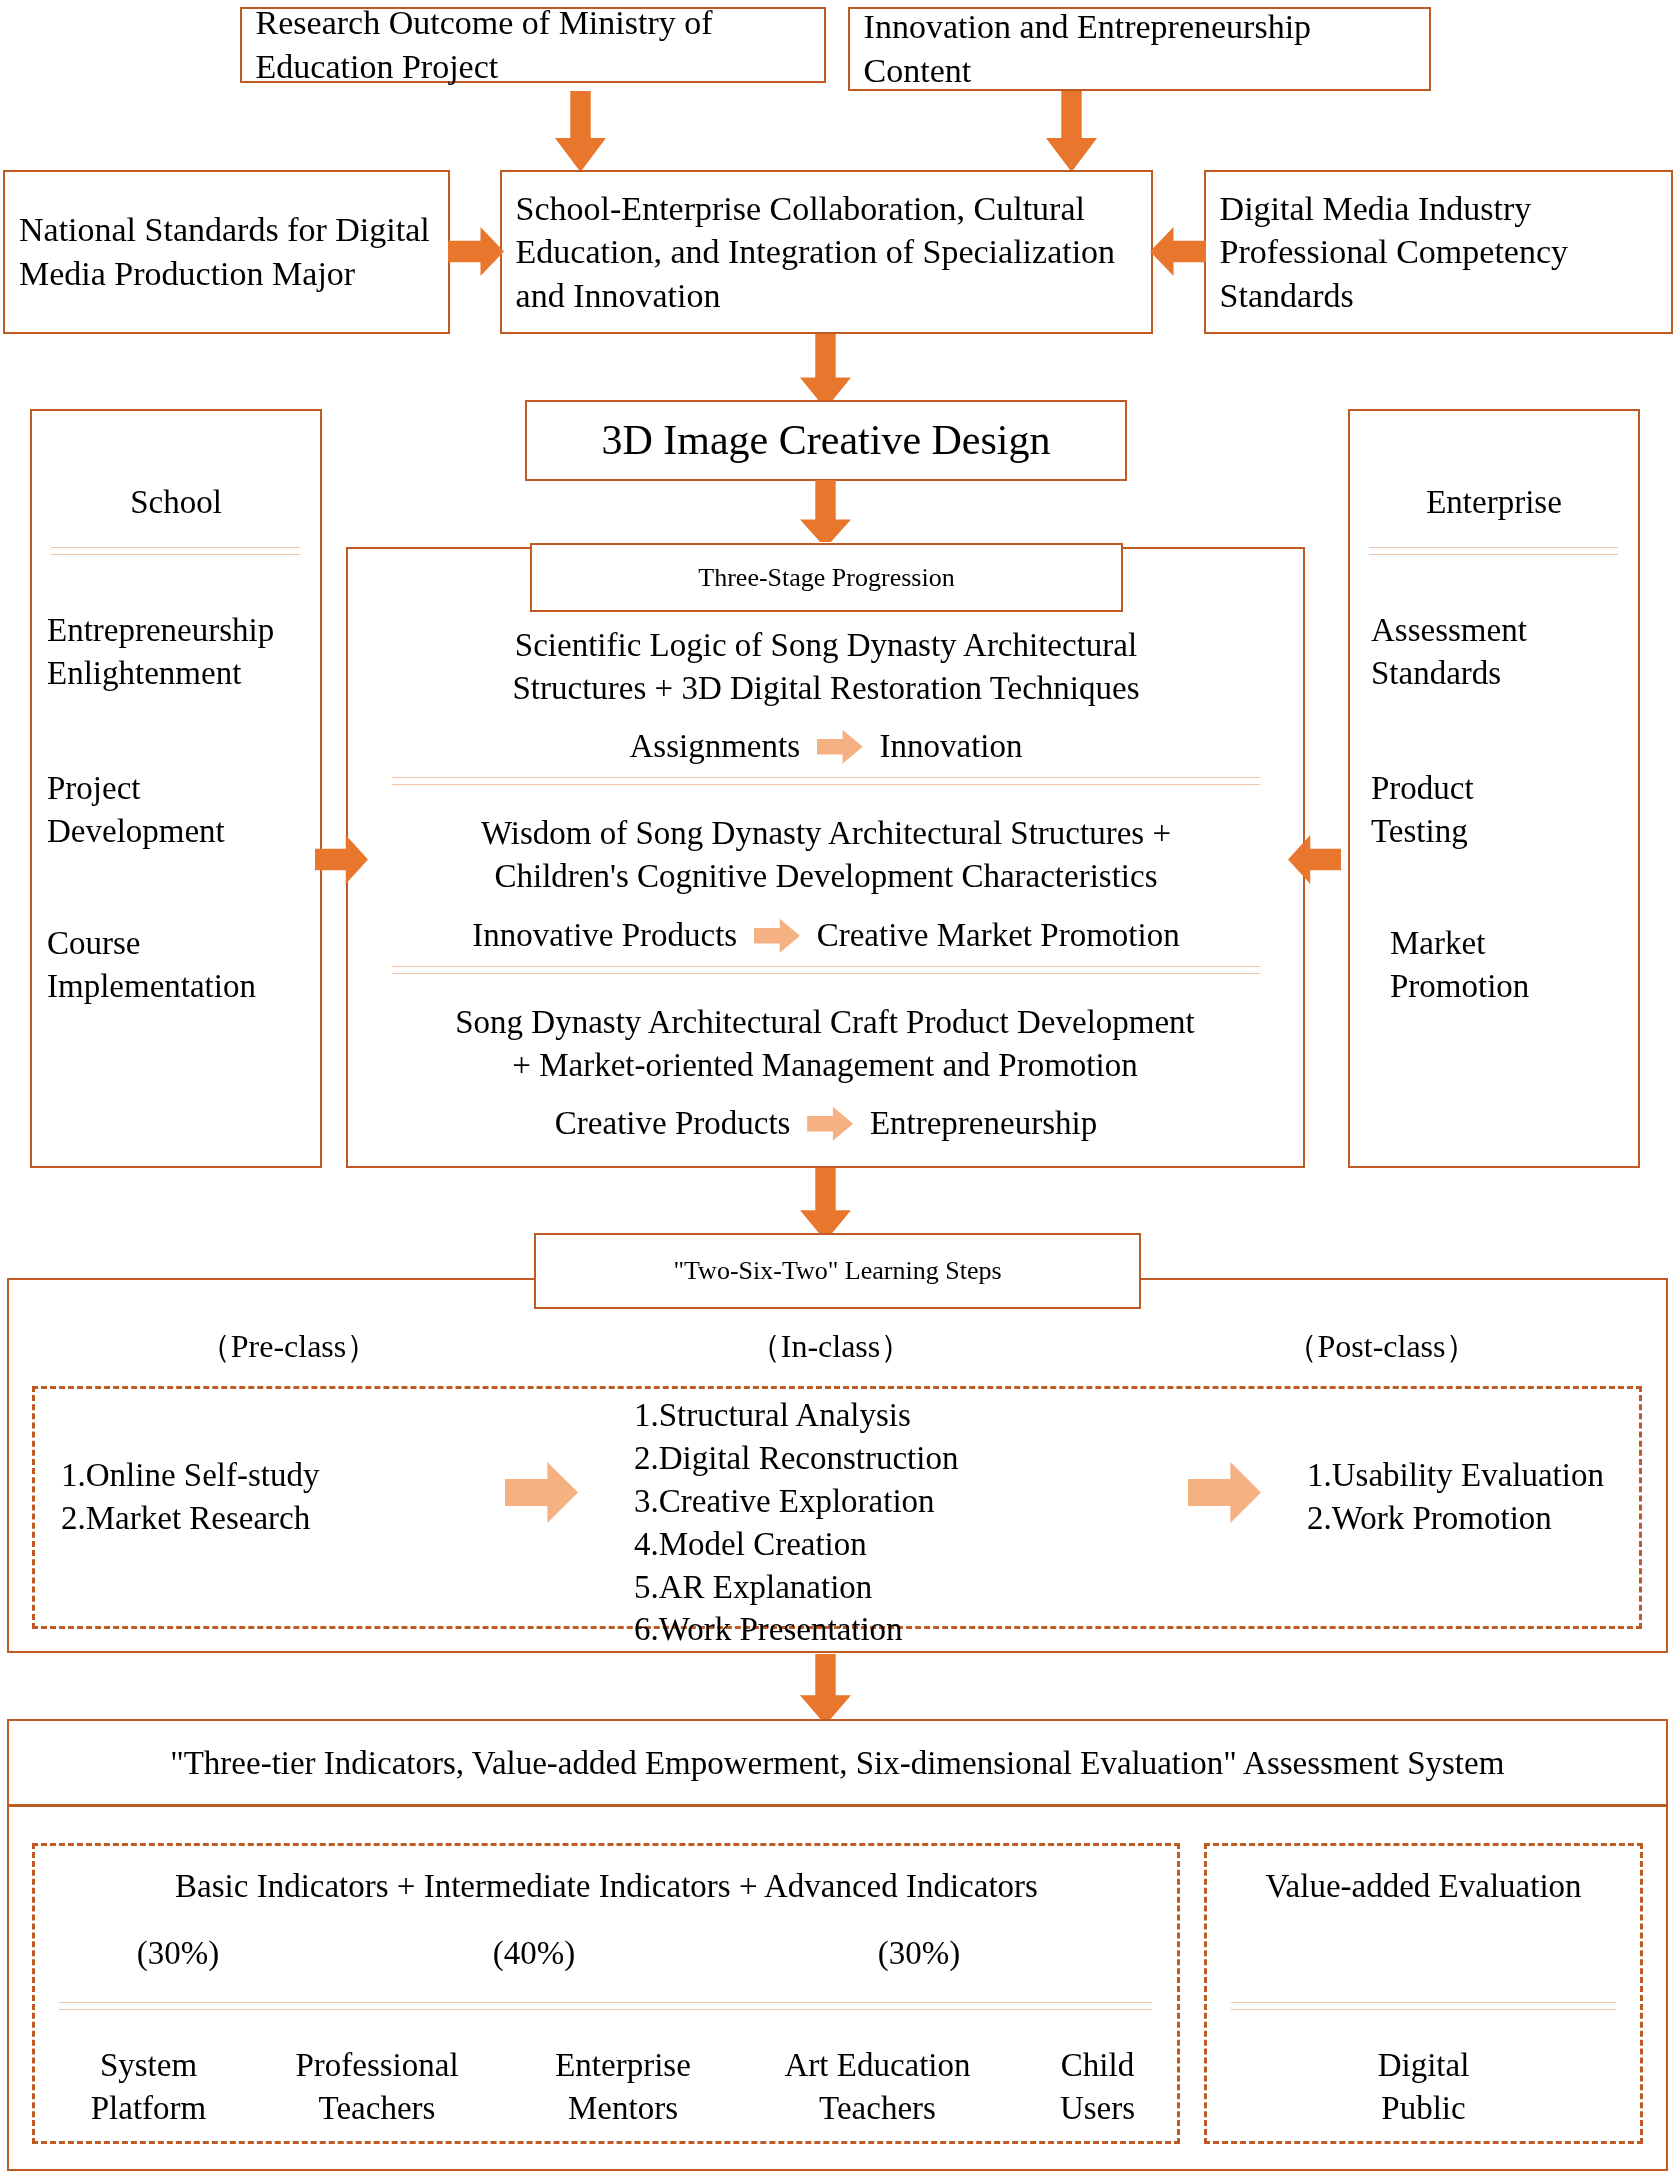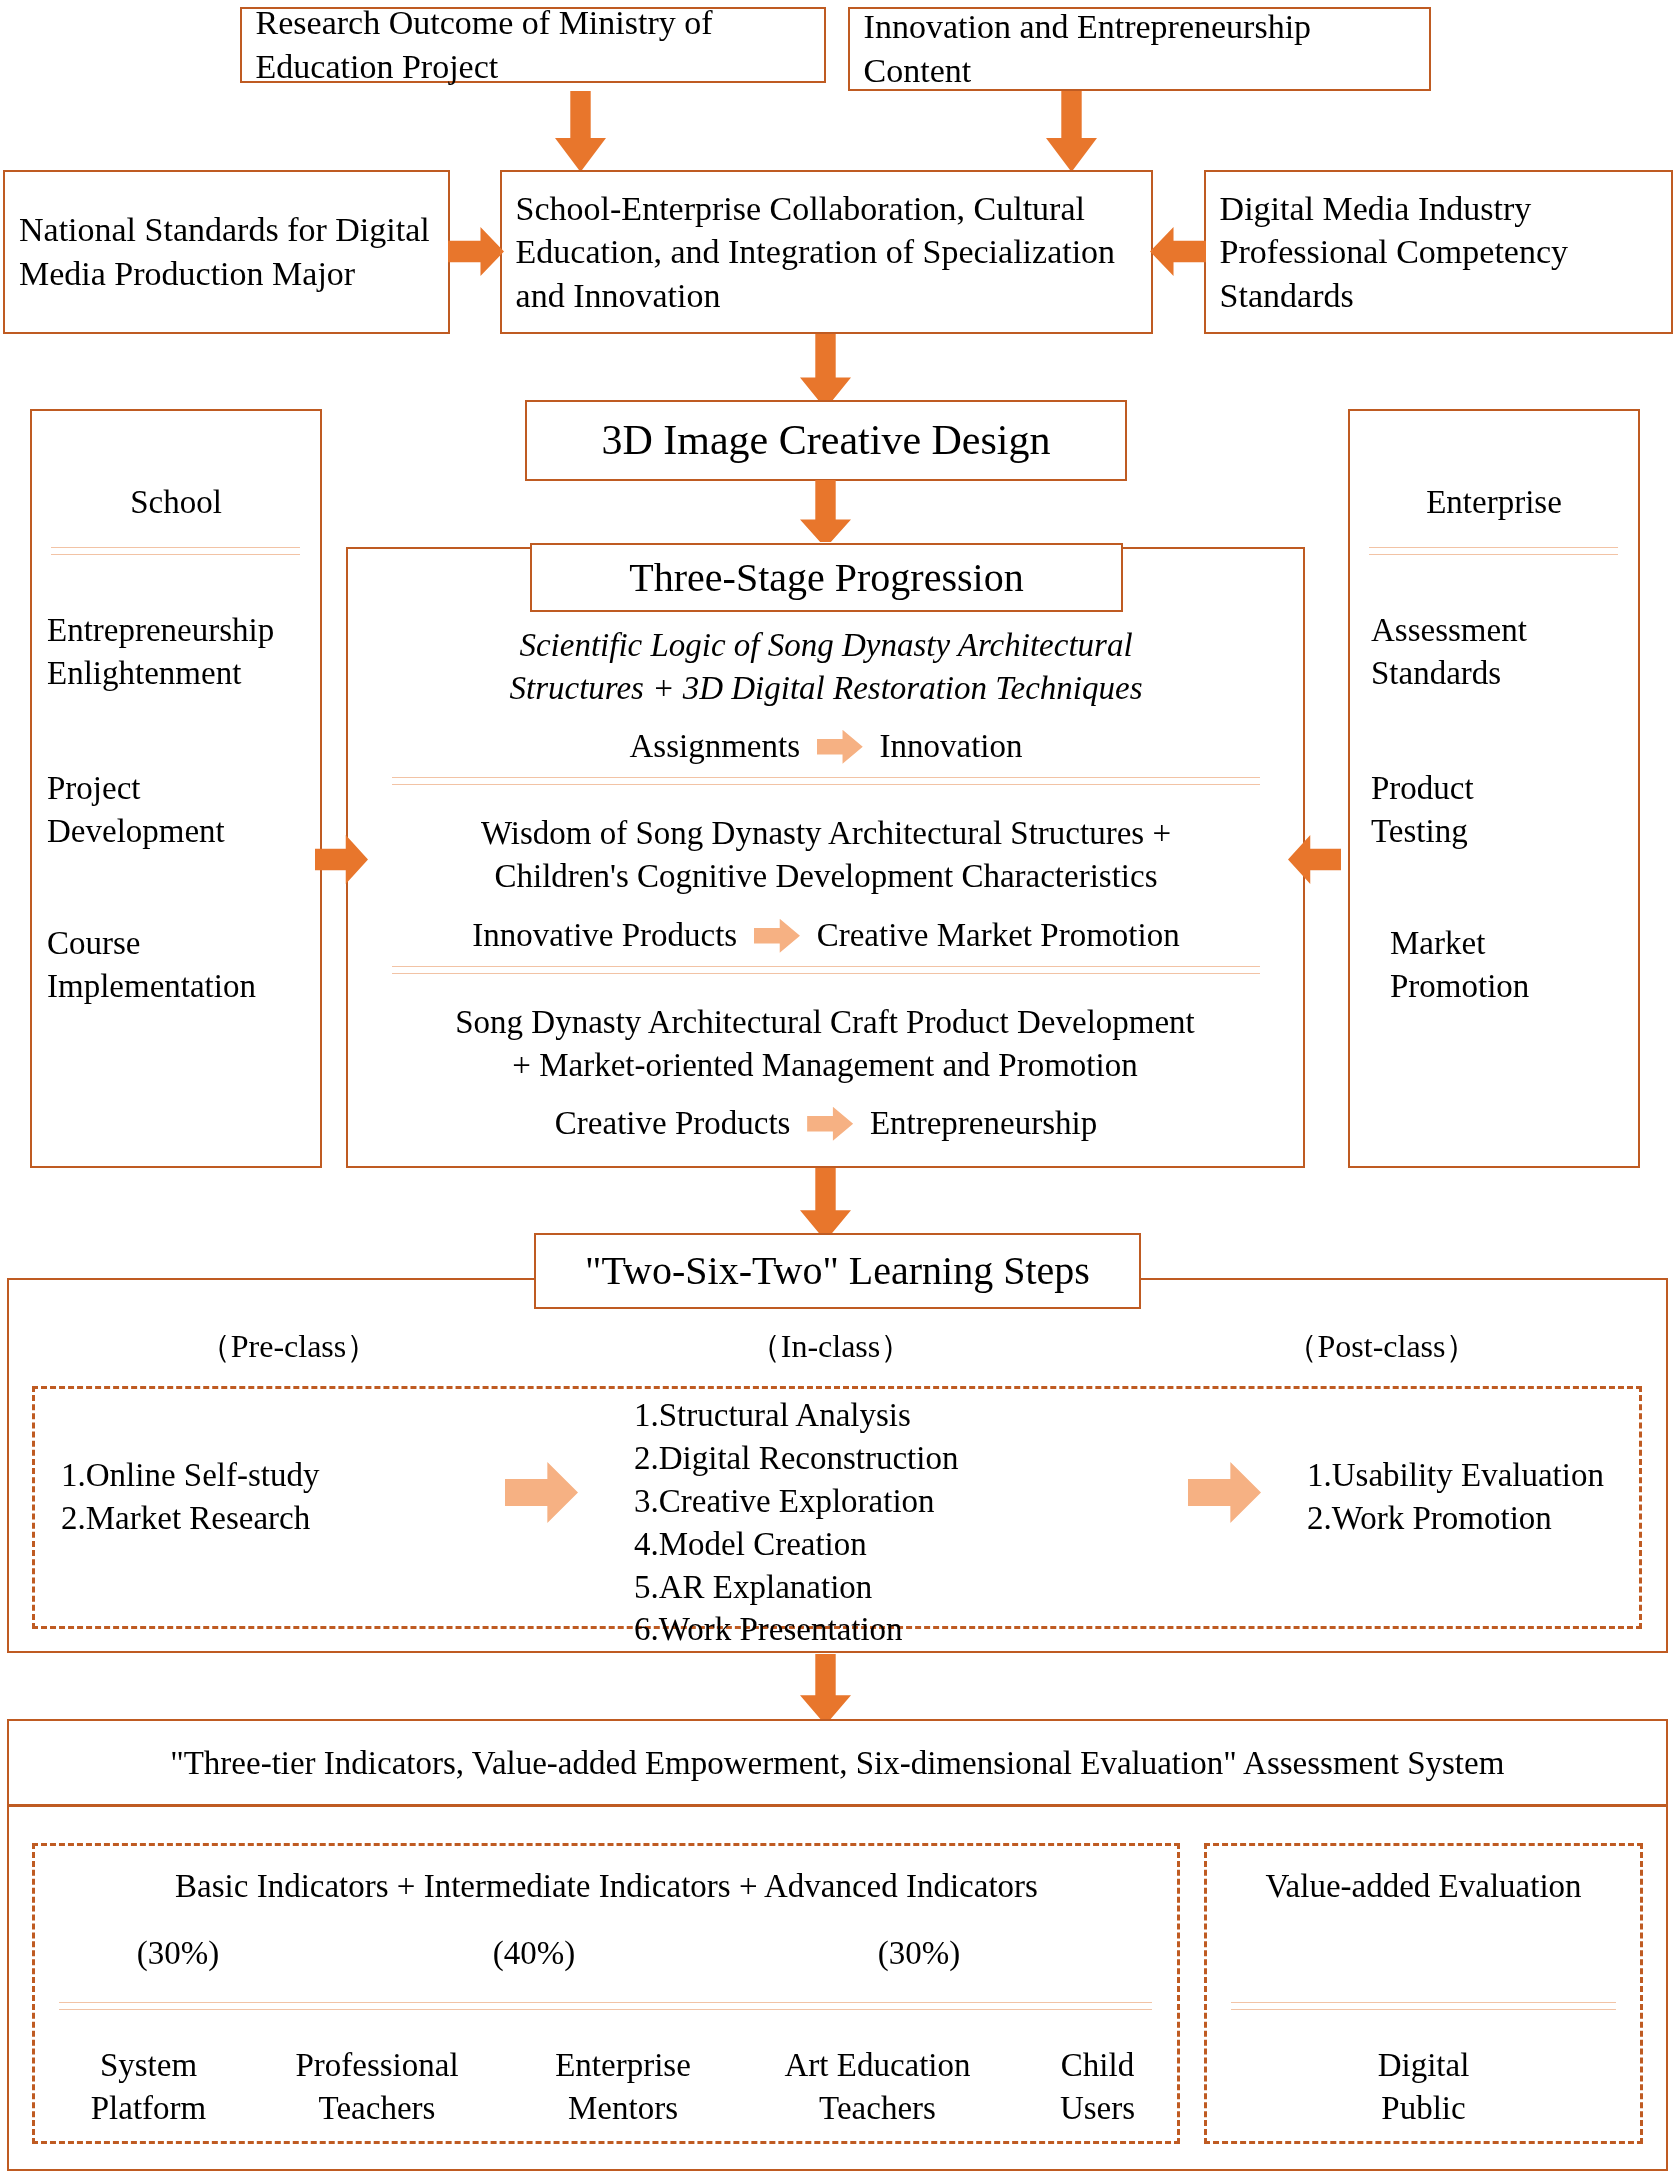--- a/index.html
+++ b/index.html
@@ -77,21 +77,21 @@
     position: absolute;
     line-height: 1.30;
     white-space: pre-line;
   }
   .c { text-align: center; }
   .l { text-align: left; }
 
   
   .fs-top   { font-size: 34px; }
   .fs-title { font-size: 42px; }
-  .fs-head  { font-size: 40px; }
+  .fs-head  { font-size: 26px; }
   .fs-body  { font-size: 33px; }
   .fs-side  { font-size: 33px; }
   .fs-small { font-size: 32px; }
 
   
   .mask { position: absolute; background: #ffffff; }
 </style>
 </head>
 <body>
 
@@ -159,21 +159,21 @@
   <div class="txt l fs-side" style="left:1390px; top:922px; width:280px;">Market
 Promotion</div>
 
   <div class="box" style="left:346px; top:547px; width:959px; height:621px; display:block;"></div>
 
   <div class="mask" style="left:530px; top:542px; width:593px; height:10.2px;"></div>
   <div class="box fs-head" style="left:530px; top:543px; width:593px; height:69px;">
     <div class="pad c">Three-Stage Progression</div>
   </div>
 
-  <div class="txt c fs-body" style="left:363px; top:624px; width:926px;font-style:italic;">Scientific Logic of Song Dynasty Architectural
+  <div class="txt c fs-body" style="left:363px; top:624px; width:926px;">Scientific Logic of Song Dynasty Architectural
 Structures + 3D Digital Restoration Techniques</div>
   <div class="txt c fs-body" style="left:363px; top:725px; width:926px; white-space:normal;">
     <span>Assignments</span>
     <span class="inline-arrow"></span>
     <span>Innovation</span>
   </div>
   <div class="dbl-sep" style="left:392px; top:777px; width:868px;"></div>
 
   <div class="txt c fs-body" style="left:363px; top:812px; width:926px;">Wisdom of Song Dynasty Architectural Structures +
 Children's Cognitive Development Characteristics</div>

